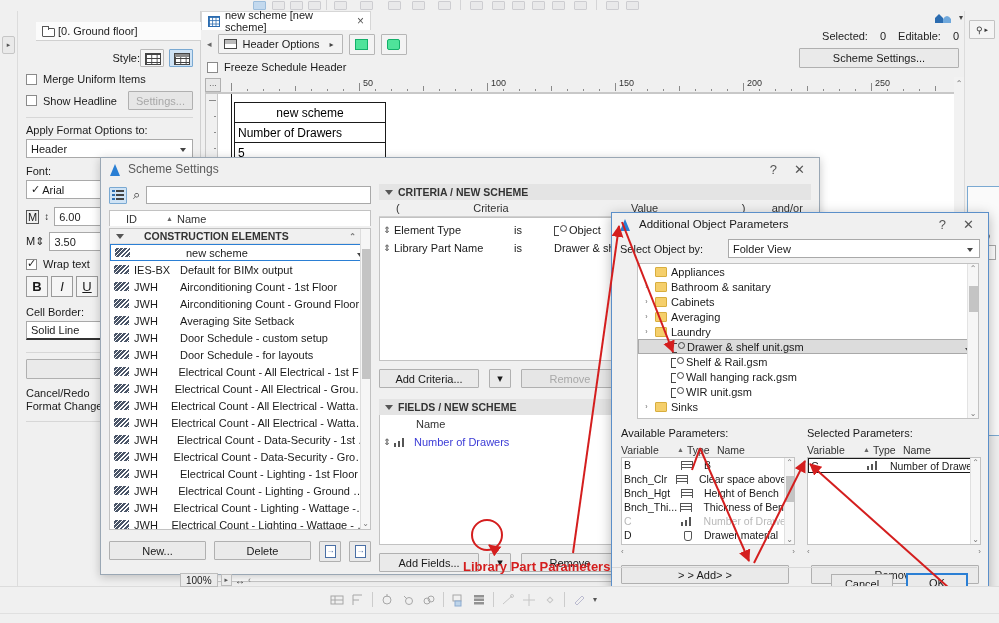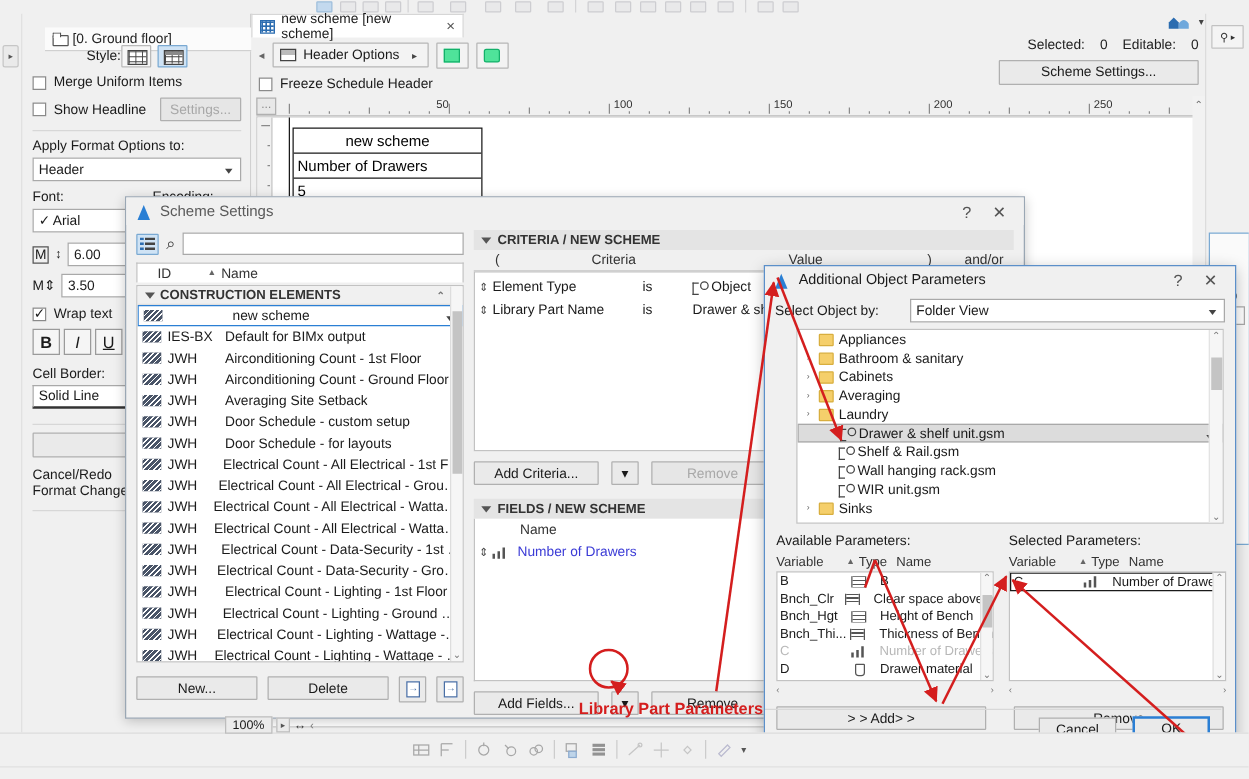--- a/index.html
+++ b/index.html
@@ -256,21 +256,21 @@
     display: flex; align-items: center; font-size: 11px; color: #333;
   }
   .lw-head .c1 { width: 56px; padding-left: 16px; }
   .lw-head .c2 { padding-left: 8px; }
   .lw-list {
     position: absolute; left: 0; top: 44px; right: 0; bottom: 36px;
     background: #fff; border: 1px solid #c2c2c2; overflow: hidden;
   }
   .grp-row {
     height: 15px; background: #f0f0f0; display: flex; align-items: center;
-    font-size: 10.5px; font-weight: bold; color: #333; padding-left: 6px; gap: 4px;
+    font-size: 10.5px; font-weight: bold; color: #333; padding-left: 6px; gap: 20px;
     border-bottom: 1px solid #e0e0e0;
   }
   .li {
     height: 17px; display: flex; align-items: center; font-size: 11px; color: #1a1a1a;
     padding-left: 4px;
   }
   .li.sel { border: 1px solid #2b7fd4; background: #fff; height: 17px; }
   .li .idico {
     width: 15px; height: 9px; background: #4a5568; margin-right: 5px; flex: 0 0 auto;
     background-image: repeating-linear-gradient(135deg, #fff 0 1px, transparent 1px 3px);
@@ -444,21 +444,21 @@
   </div>
 
   <div class="leftpanel">
     <div class="tabrow">
       <span class="folder-ico"></span>
       <span class="ttl">[0. Ground floor]</span>
     </div>
 
     <div class="lp-body">
 
-      <div class="lp-row" style="justify-content:center;">
+      <div class="lp-row" style="justify-content:flex-end;margin-top:13px;">
         <span class="lp-label">Style:</span>
         <span style="display:flex;gap:5px;">
           <span class="grid-btn">
               <span class="grid-inner"></span>
             </span>
           <span class="grid-btn on">
               <span class="grid-inner hdr"></span>
             </span>
         </span>
       </div>
@@ -568,21 +568,21 @@
       <div class="ruler-btn">···</div>
       <div class="tick maj" style="left:26px"></div>
       <div class="tick min" style="left:42px"></div>
         <div class="tick min" style="left:58px"></div>
       <div class="tick min" style="left:74px"></div>
         <div class="tick min" style="left:90px;height:5px"></div>
       <div class="tick min" style="left:106px"></div>
         <div class="tick min" style="left:122px"></div>
       <div class="tick min" style="left:138px"></div>
       <div class="tick maj" style="left:154px"></div>
-        <div class="ticklbl" style="left:144px">50</div>
+        <div class="ticklbl" style="left:158px">50</div>
       <div class="tick min" style="left:170px"></div>
         <div class="tick min" style="left:186px"></div>
       <div class="tick min" style="left:202px"></div>
         <div class="tick min" style="left:218px;height:5px"></div>
       <div class="tick min" style="left:234px"></div>
         <div class="tick min" style="left:250px"></div>
       <div class="tick min" style="left:266px"></div>
       <div class="tick maj" style="left:282px"></div>
         <div class="ticklbl" style="left:286px">100</div>
       <div class="tick min" style="left:298px"></div>

